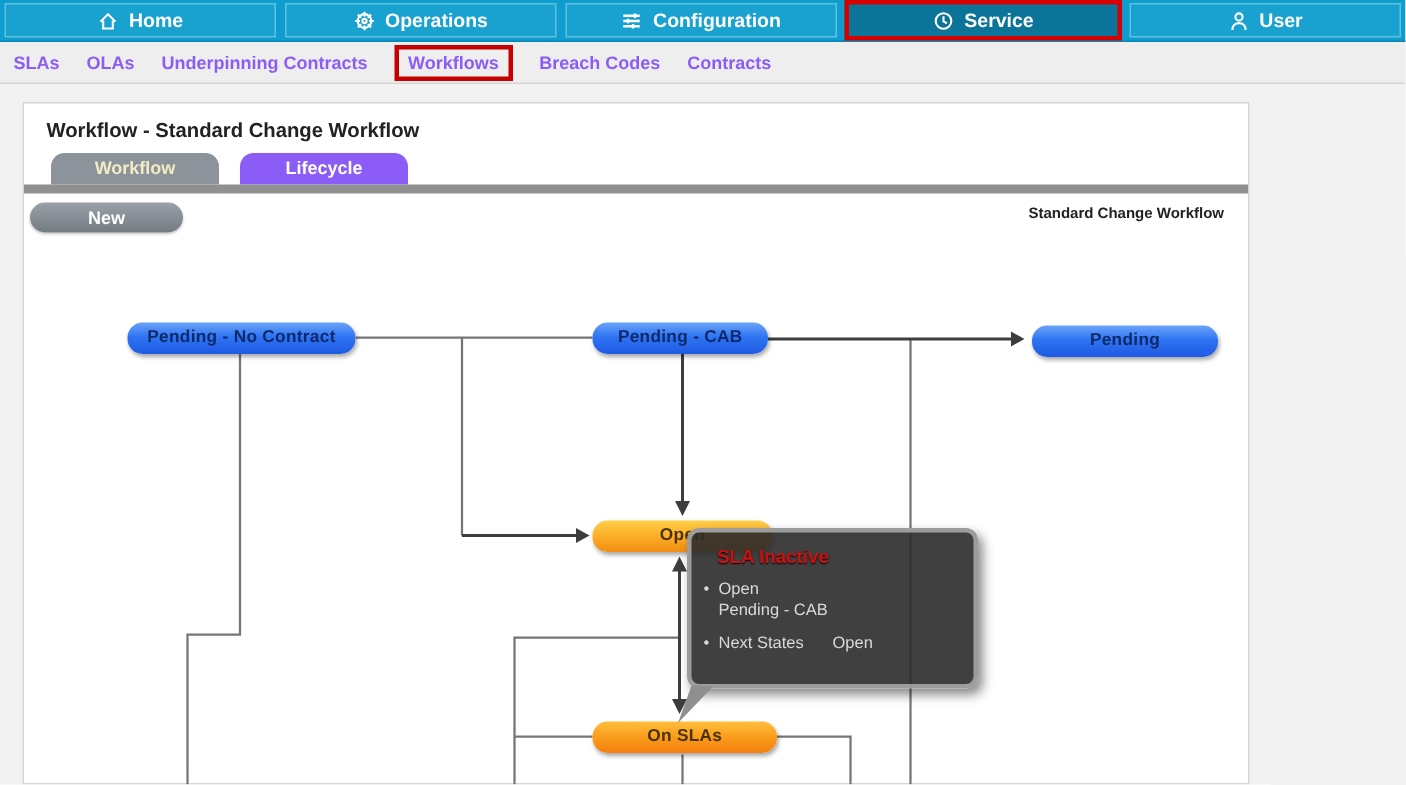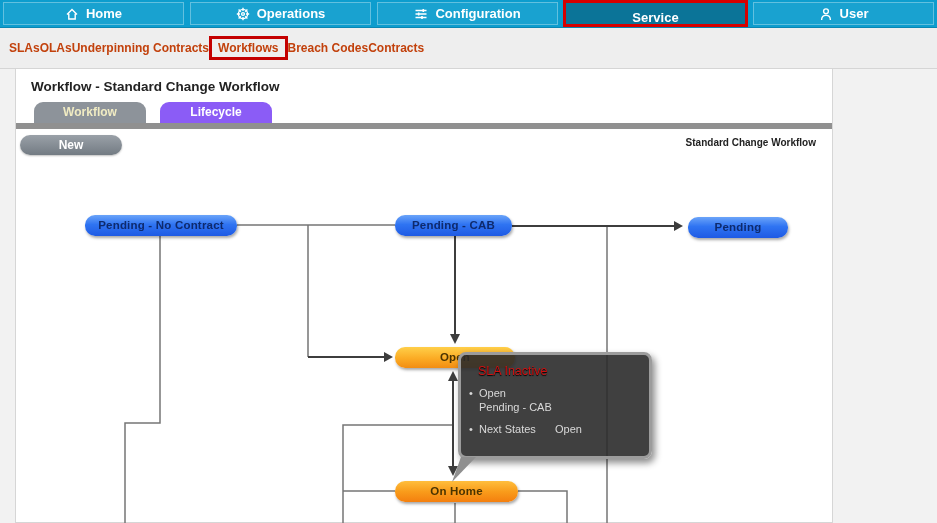--- a/index.html
+++ b/index.html
@@ -15,29 +15,29 @@
     background: #0d9dce; display: flex; align-items: stretch;
     border-bottom: 1px solid #0a86b2; z-index: 6;
   }
   .nav-btn {
     flex: 1 1 0; margin: 2px 3px; display: flex; align-items: center; justify-content: center;
     gap: 7px; color: #fff; font-size: 13px; font-weight: bold;
     border: 1px solid rgba(255,255,255,.32); background: rgba(255,255,255,.05);
     cursor: pointer; white-space: nowrap;
   }
   .nav-btn.active {
-    background: #0b7498; border: 3px solid #d60000; margin: 0 2px; flex-direction: column;
+    background: #0b7498; border: 3px solid #d60000; margin: 0 2px;
   }
   .nav-btn svg { width: 14px; height: 14px; stroke: #fff; fill: none; stroke-width: 1.4; }
   
   .subnav {
-    position: absolute; left: 0; top: 28px; width: 937px; height: 41px;
+    position: absolute; left: 0; top: 28px; width: 937px; height: 28px;
     background: #eeeeee; border-bottom: 1px solid #d5d5d5;
-    display: flex; align-items: center; padding-left: 9px;
-    font-size: 12px; font-weight: bold; color: #c2410c; z-index: 6;
+    display: flex; align-items: center; gap: 18px; padding-left: 9px;
+    font-size: 12px; font-weight: bold; color: #8b5cf6; z-index: 6;
   }
   .subnav-item { cursor: pointer; white-space: nowrap; }
   .red-box { border: 3px solid #c40000; padding: 2px 6px; }
   
   .panel {
     position: absolute; left: 15px; top: 68px; width: 818px; height: 455px;
     background: #fff; border: 1px solid #d6d6d6;
   }
   .page-title {
     position: absolute; left: 15px; top: 10px;
@@ -76,31 +76,31 @@
   .node.orange {
     background: linear-gradient(180deg,#ffcf49 0%,#fbab24 55%,#f28d13 100%);
     color: #4a3300;
   }
   .node.orange2 {
     background: linear-gradient(180deg,#ffbe3d 0%,#f99c1b 50%,#f47f0e 100%);
     color: #4a3300;
   }
   .n1 { left: 85px;  top: 215px; width: 152px; }
   .n2 { left: 395px; top: 215px; width: 117px; }
-  .n3 { left: 688px; top: 217px; width: 100px; }
+  .n3 { left: 688px; top: 217px; width: 124px; }
   .n4 { left: 395px; top: 347px; width: 120px; }
   .n5 { left: 395px; top: 481px; width: 123px; }
   
   .tooltip {
     position: absolute; left: 458px; top: 352px; width: 194px; height: 107px;
     background: rgba(43,43,43,0.9); border: 3px solid #9c9c9c; border-radius: 8px;
     box-shadow: 3px 4px 7px rgba(0,0,0,.45); color: #d9d9d9; font-size: 11px; z-index: 3;
   }
   .tooltip-title {
-    margin: 9px 0 0 17px; color: #cf1010; font-size: 12.5px; font-weight: normal;
+    margin: 9px 0 0 17px; color: #cf1010; font-size: 12.5px; font-weight: bold;
     text-shadow: 0 1px 1px #000;
   }
   .tip-row { display: flex; padding-left: 8px; margin-top: 8px; line-height: 14px; }
   .tip-bullet { width: 10px; }
   .tip-label { width: 76px; }
   .tip-values div { white-space: nowrap; }
   .tooltip-tail {
     position: absolute; left: 452px; top: 457px; width: 30px; height: 25px;
     background: #8f8f8f; clip-path: polygon(30% 0, 80% 0, 0 100%); z-index: 4;
   }
@@ -188,21 +188,21 @@
     <polygon points="674,221 674,231 683,226"></polygon>
     <polygon points="448,381 458,381 453,371"></polygon>
     <polygon points="448,466 458,466 453,476"></polygon>
   </g>
 </svg>
 
 <div class="node blue n1">Pending - No Contract</div>
 <div class="node blue n2">Pending - CAB</div>
 <div class="node blue n3">Pending</div>
 <div class="node orange n4">Open</div>
-<div class="node orange2 n5">On Home</div>
+<div class="node orange2 n5">On SLAs</div>
 
 <div class="tooltip">
   <div class="tooltip-title">SLA Inactive</div>
   <div class="tip-row">
     <span class="tip-bullet">•</span>
     <span class="tip-values">
       <div>Open</div>
       <div>Pending - CAB</div>
     </span>
   </div>

